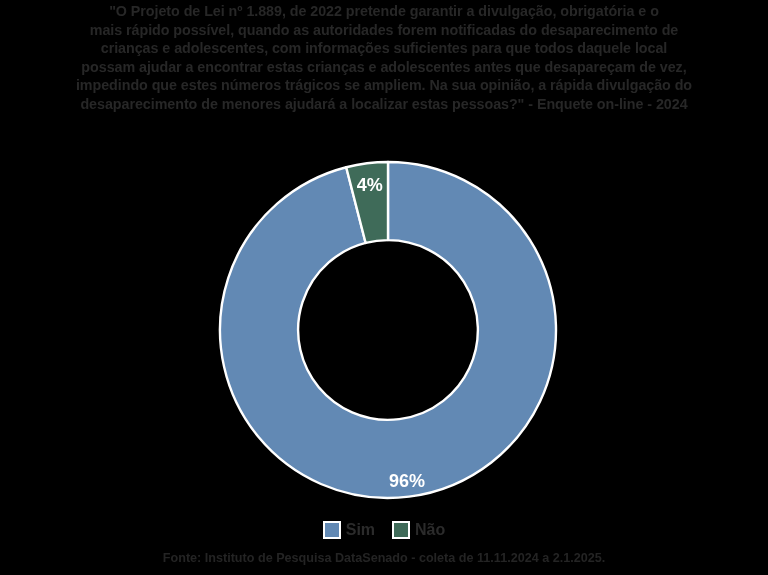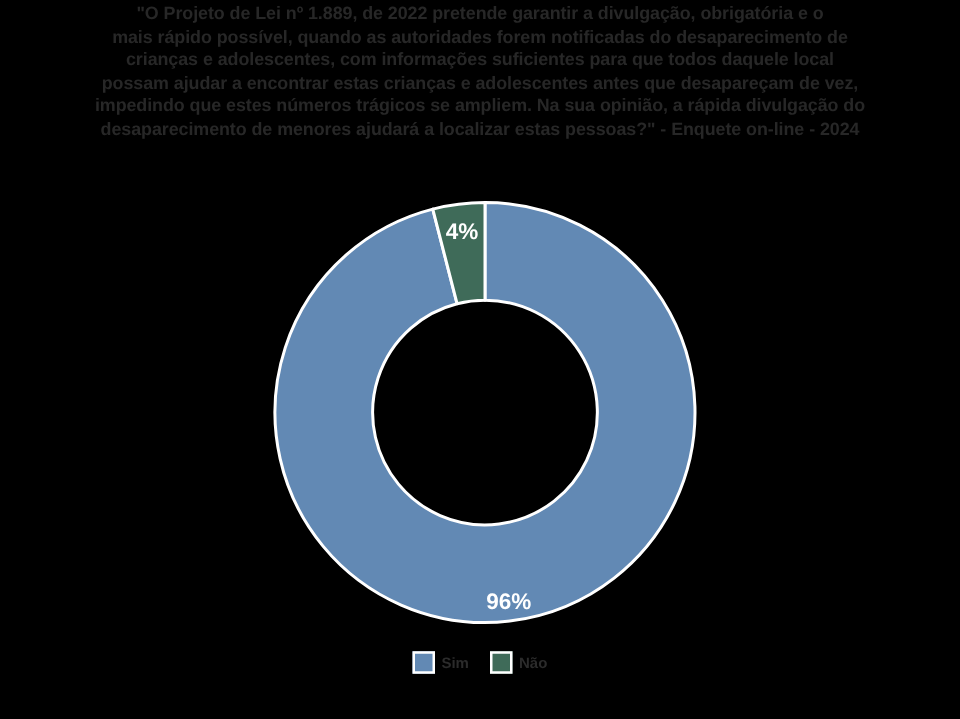--- a/index.html
+++ b/index.html
@@ -77,21 +77,21 @@
   }
   .legend-swatch {
     width: 14px;
     height: 14px;
     border: 2px solid #ffffff;
     box-sizing: content-box;
     display: block;
   }
   .legend-label {
     color: #2b2b2b;
-    font-size: 12px;
+    font-size: 16px;
     font-weight: bold;
     line-height: 14px;
   }
 
   
   #chart-source {
     position: absolute;
     left: 0;
     top: 550px;
     width: 768px;
@@ -131,14 +131,15 @@
     <div class="legend-item">
       <span class="legend-swatch" id="legend-swatch-0" style="background: rgb(98, 137, 180);"></span>
       <span class="legend-label">Sim</span>
     </div>
     <div class="legend-item">
       <span class="legend-swatch" id="legend-swatch-1" style="background: rgb(63, 107, 89);"></span>
       <span class="legend-label">Não</span>
     </div>
   </div>
 
+  <div id="chart-source">Fonte: Instituto de Pesquisa DataSenado - coleta de 11.11.2024 a 2.1.2025.</div>
 
 </div>
 
 </body></html>

